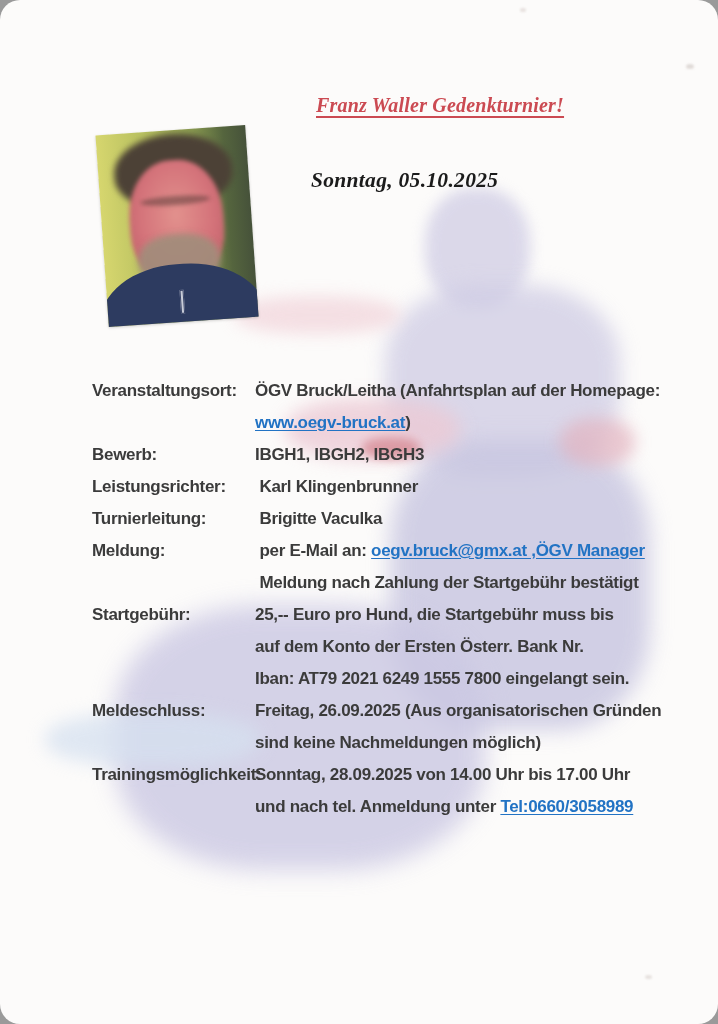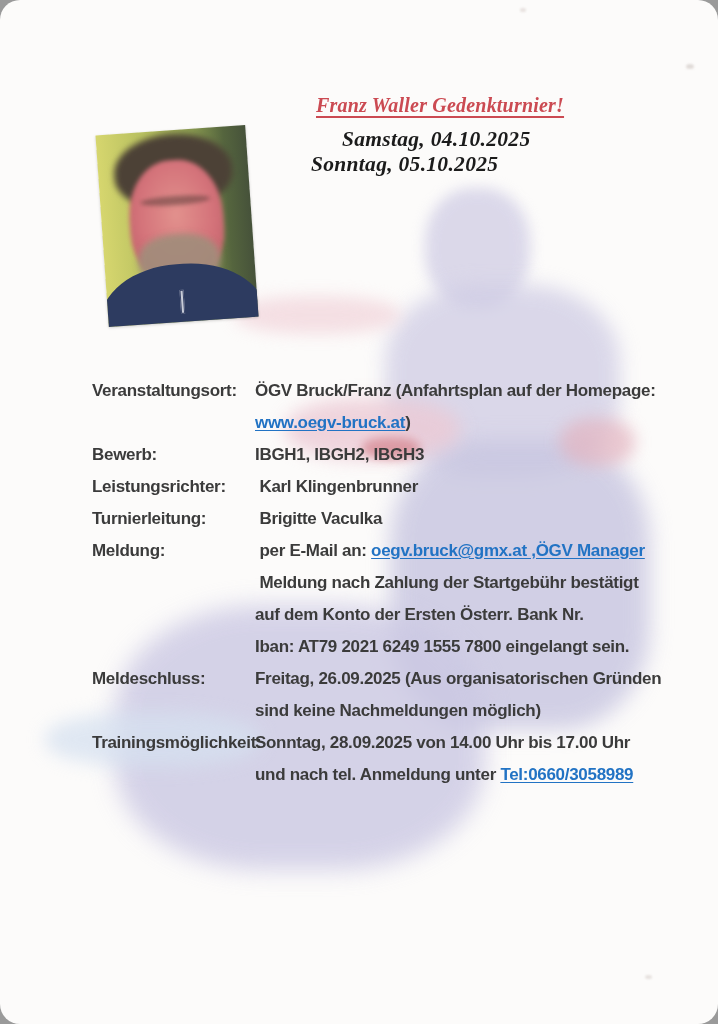--- a/index.html
+++ b/index.html
@@ -43,21 +43,21 @@
   
   .title {
     position:absolute; left:316px; top:92px;
     font-family:"Liberation Serif", serif; font-style:italic; font-weight:700;
     font-size:20px; line-height:26px; color:#cb4a52; letter-spacing:.2px;
     text-decoration:underline; text-decoration-thickness:1.5px; text-underline-offset:4px;
   }
   .date { position:absolute; font-family:"Liberation Serif", serif; font-style:italic; font-weight:700;
           font-size:21.5px; line-height:27px; color:#1b1b1b; letter-spacing:.3px; }
   .date1 { left:342px; top:126px; }
-  .date2 { left:311px; top:151px;text-align:right; }
+  .date2 { left:311px; top:167px;text-align:right; }
 
   
   .details { position:absolute; left:92px; top:380px; width:575px; }
   .row { display:grid; grid-template-columns:163px 1fr; height:32px; align-items:start; }
   .lbl, .val {
     font-weight:700; font-size:17px; line-height:21px; color:#3b3b3b;
     letter-spacing:-0.3px; white-space:pre;
   }
   .val a { color:#2273c4; text-underline-offset:2px; font-weight:700; }
 </style>
@@ -83,28 +83,27 @@
     <div class="hair"></div>
     <div class="face"></div>
     <div class="brow"></div>
     <div class="beard"></div>
     <div class="jacket">
       <div class="zipper"></div>
     </div>
   </div>
 
   <div class="title">Franz Waller Gedenkturnier!</div>
-  <div class="date date1">Samstag, 04.10.2025</div>
   <div class="date date2">Sonntag, 05.10.2025</div>
 
   <div class="details">
 
     <div class="row">
       <span class="lbl">Veranstaltungsort:</span>
-      <span class="val"><span>ÖGV Bruck/Franz (Anfahrtsplan auf der Homepage:</span><a href="#"></a><span></span></span>
+      <span class="val"><span>ÖGV Bruck/Leitha (Anfahrtsplan auf der Homepage:</span><a href="#"></a><span></span></span>
     </div>
 
     <div class="row">
       <span class="lbl"></span>
       <span class="val"><span></span><a href="#">www.oegv-bruck.at</a><span>)</span></span>
     </div>
 
     <div class="row">
       <span class="lbl">Bewerb:</span>
       <span class="val"><span>IBGH1, IBGH2, IBGH3</span><a href="#"></a><span></span></span>
@@ -123,20 +122,24 @@
     <div class="row">
       <span class="lbl">Meldung:</span>
       <span class="val"><span> per E-Mail an: </span><a href="#">oegv.bruck@gmx.at ,ÖGV Manager</a><span></span></span>
     </div>
 
     <div class="row">
       <span class="lbl"></span>
       <span class="val"><span> Meldung nach Zahlung der Startgebühr bestätigt</span><a href="#"></a><span></span></span>
     </div>
 
+    <div class="row">
+      <span class="lbl">Startgebühr:</span>
+      <span class="val"><span>25,-- Euro pro Hund, die Startgebühr muss bis</span><a href="#"></a><span></span></span>
+    </div>
 
 
     <div class="row">
       <span class="lbl"></span>
       <span class="val"><span>auf dem Konto der Ersten Österr. Bank Nr.</span><a href="#"></a><span></span></span>
     </div>
 
     <div class="row">
       <span class="lbl"></span>
       <span class="val"><span>Iban: AT79 2021 6249 1555 7800 eingelangt sein.</span><a href="#"></a><span></span></span>

